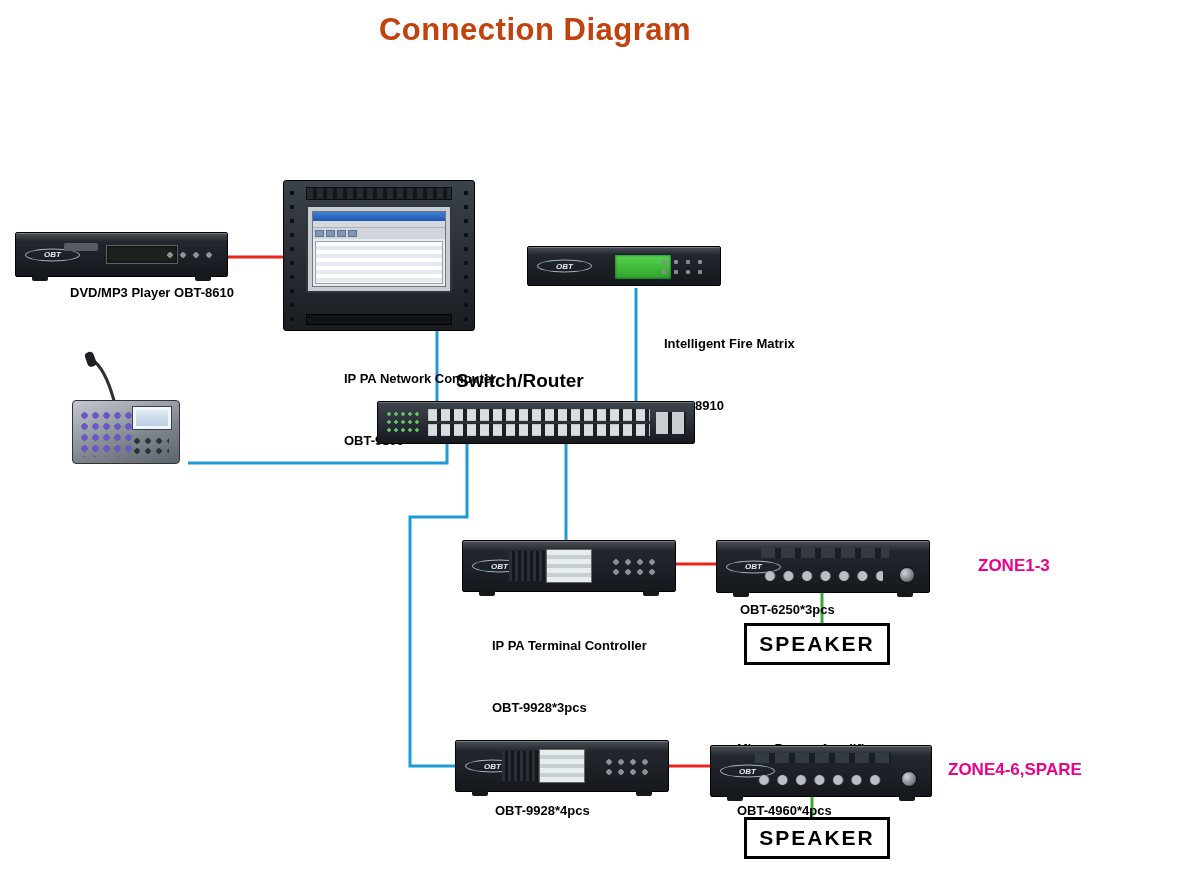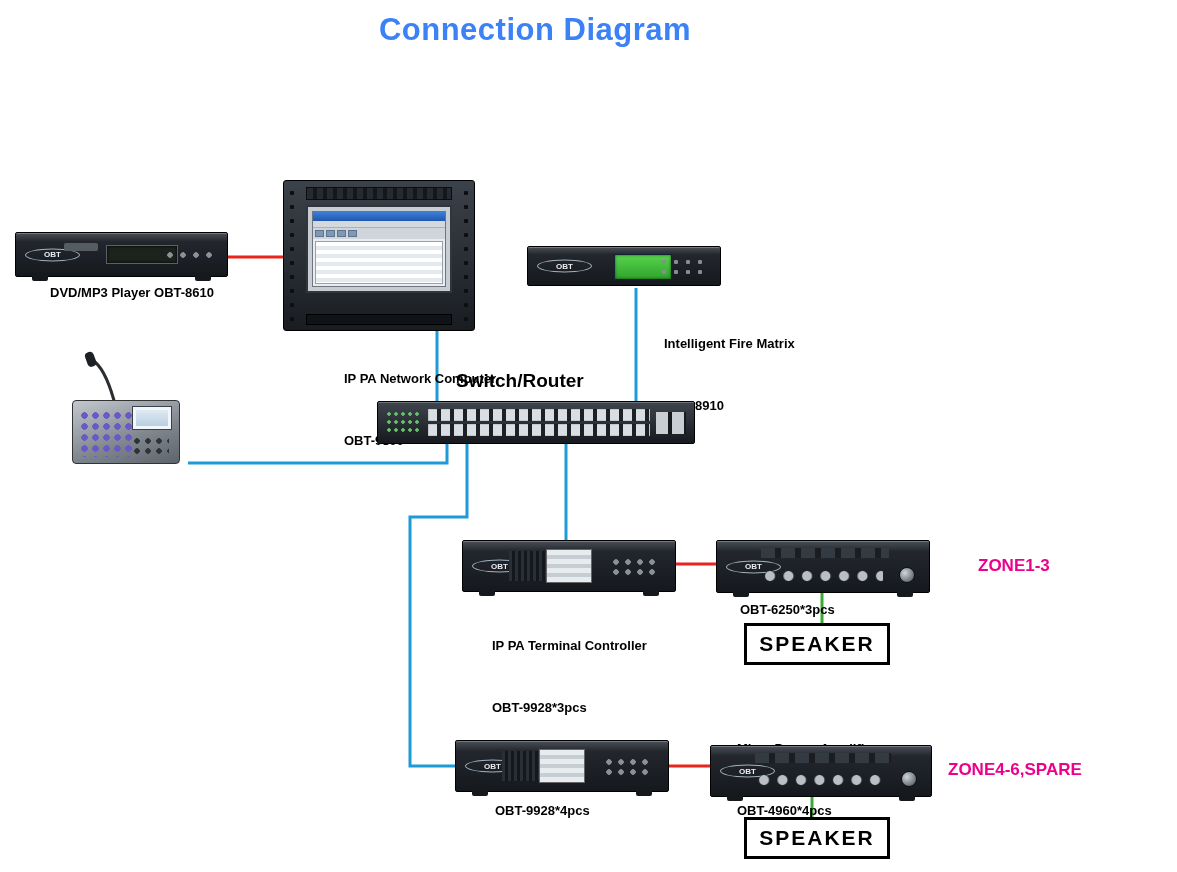--- a/index.html
+++ b/index.html
@@ -5,21 +5,21 @@
   * { margin:0; padding:0; box-sizing:border-box; }
   html,body { background:#fff; }
   .canvas {
     position:relative; width:1177px; height:872px; background:#fff;
     font-family:"Liberation Sans", sans-serif; overflow:hidden;
   }
 
   
   .title {
     position:absolute; top:12px; left:0; width:1070px; text-align:center;
-    font-size:31px; font-weight:bold; letter-spacing:.5px; color:#3b82f6;
+    font-size:31px; font-weight:bold; letter-spacing:.5px; color:#c2410c;
   }
   .legend { position:absolute; left:578px; top:85px; }
   .legend-row { display:flex; align-items:center; height:24px; }
   .swatch { width:45px; height:3px; margin-right:10px; flex:0 0 auto; }
   .swatch.speaker  { background: var(--speaker-line); }
   .swatch.ethernet { background: var(--ethernet-cable); }
   .swatch.signal   { background: var(--signal-line); }
   .legend-label { font-size:13px; color:#222; white-space:pre; }
 
   
@@ -30,21 +30,21 @@
   .wire.spk    { stroke: var(--speaker-line); }
 
   
   .lbl { position:absolute; font-size:13px; font-weight:bold; color:#000;
          line-height:1.6; white-space:pre; }
   .lbl span { display:block;padding-left:14px; }
   .lbl-switch { font-size:19px; }
   .zone { position:absolute; font-size:17px; font-weight:bold;
           color: var(--zone-label); white-space:pre; }
 
-  .lbl-dvd      { left:6px;  top:283px;padding-left:44px; }
+  .lbl-dvd      { left:26px;  top:283px;padding-left:44px; }
   .lbl-computer { left:330px; top:327px; }
   .lbl-fire     { left:650px; top:292px; }
   .lbl-switch   { left:456px; top:366px; }
   .lbl-intercom { left:55px;  top:478px; }
   .lbl-tc1      { left:478px; top:594px; }
   .lbl-amp1     { left:726px; top:496px; }
   .lbl-tc2      { left:481px; top:697px; }
   .lbl-amp2     { left:723px; top:697px; }
   .zone1 { left:978px; top:556px; }
   .zone2 { left:948px; top:760px; }
@@ -56,21 +56,21 @@
     box-shadow: inset 0 1px 0 rgba(255,255,255,.25);
   }
   .has-feet::before, .has-feet::after {
     content:""; position:absolute; bottom:-5px; width:16px; height:5px;
     background:#15181d; border-radius:0 0 2px 2px;
   }
   .has-feet::before { left:16px; } .has-feet::after { right:16px; }
   .logo {
     position:absolute; left:9px; top:50%; transform:translateY(-50%);
     min-width:25px; height:13px; padding:0 18px; border:1px solid #9fb2bd;
-    border-radius:50%; color:#e8eef2; font-size:8px; 
+    border-radius:50%; color:#e8eef2; font-size:8px; font-style:italic;
     font-weight:bold; display:flex; align-items:center; justify-content:center;
     line-height:1;
     text-align:center;
   }
 
   
   .dvd { left:15px; top:232px; width:213px; height:45px; }
   .dvd .tray { position:absolute; left:48px; top:10px; width:34px; height:8px;
                background:#555c63; border-radius:2px; }
   .dvd .display { position:absolute; left:90px; top:12px; width:72px; height:19px;

